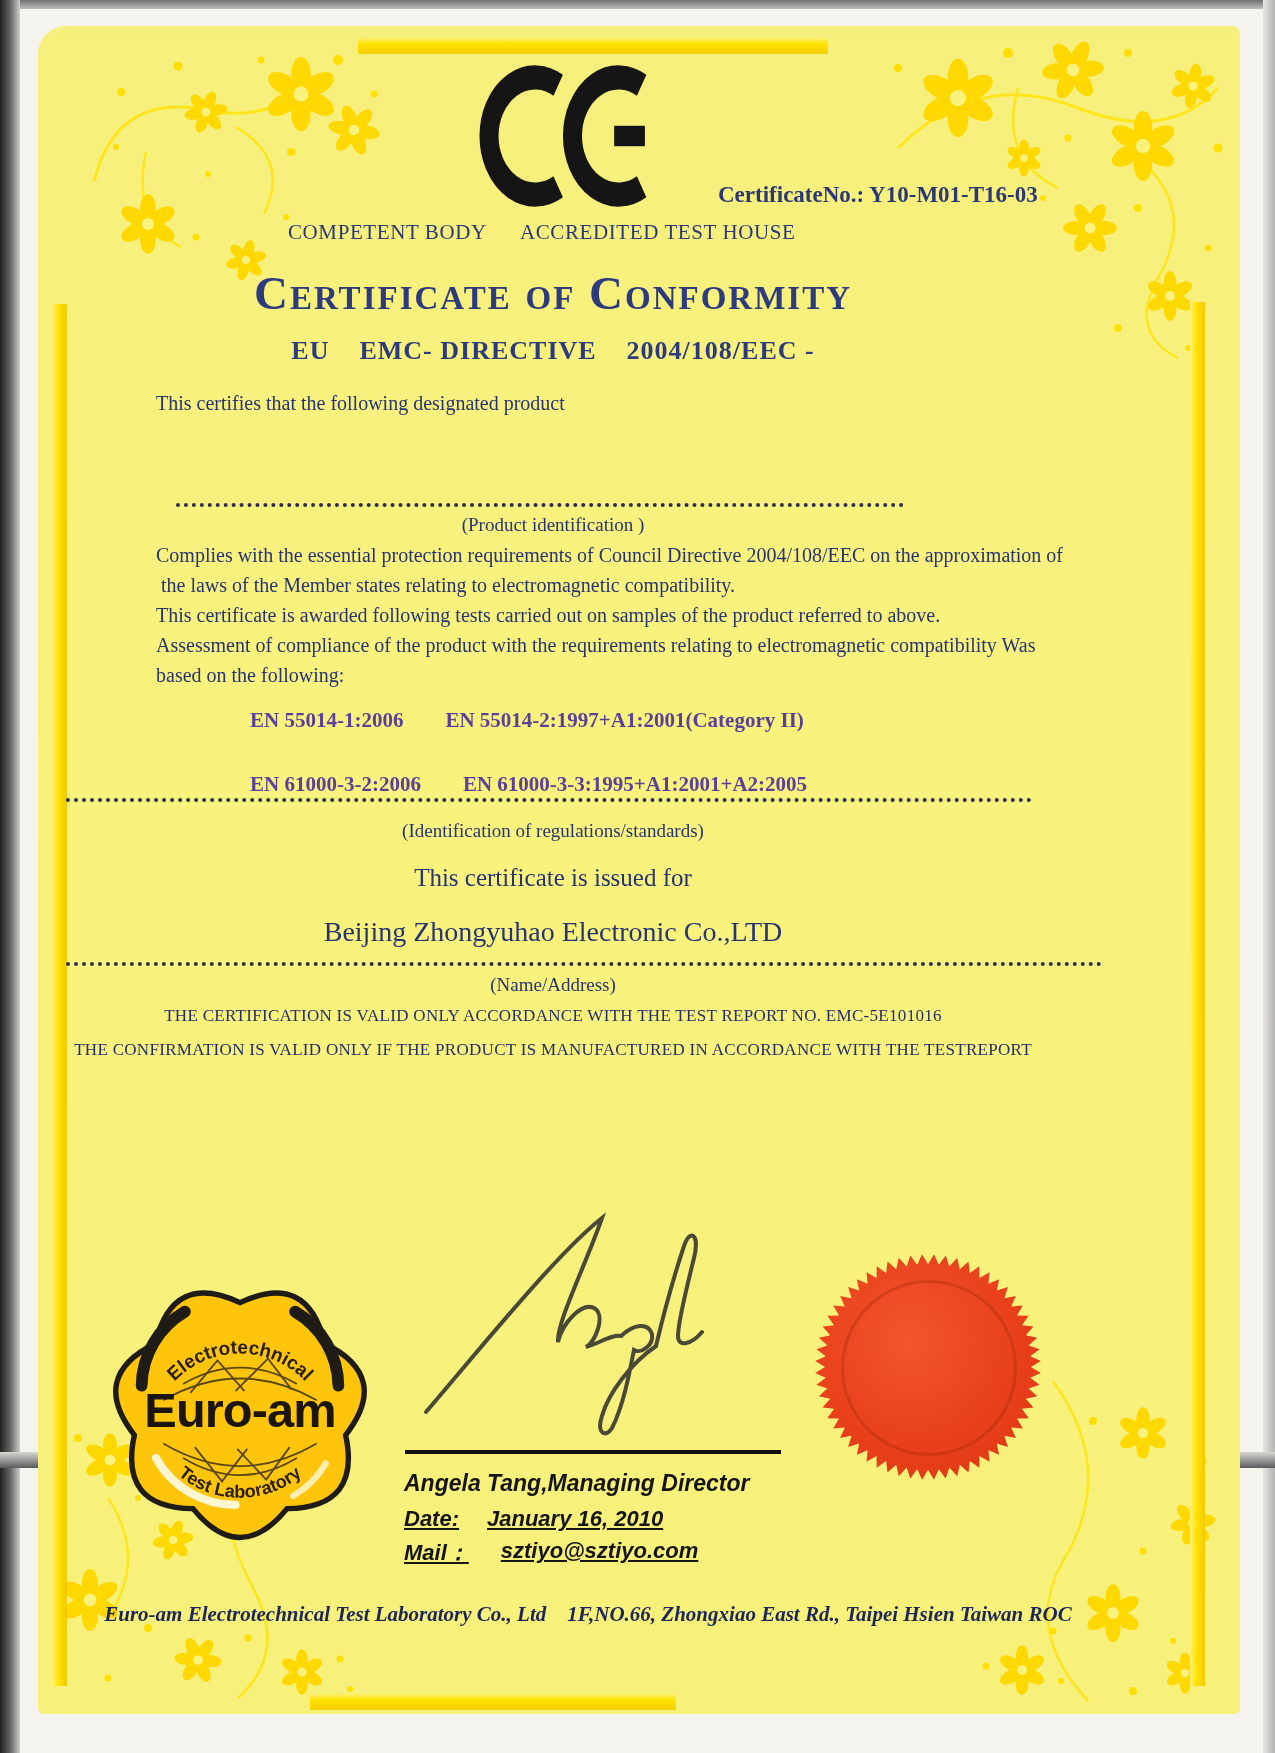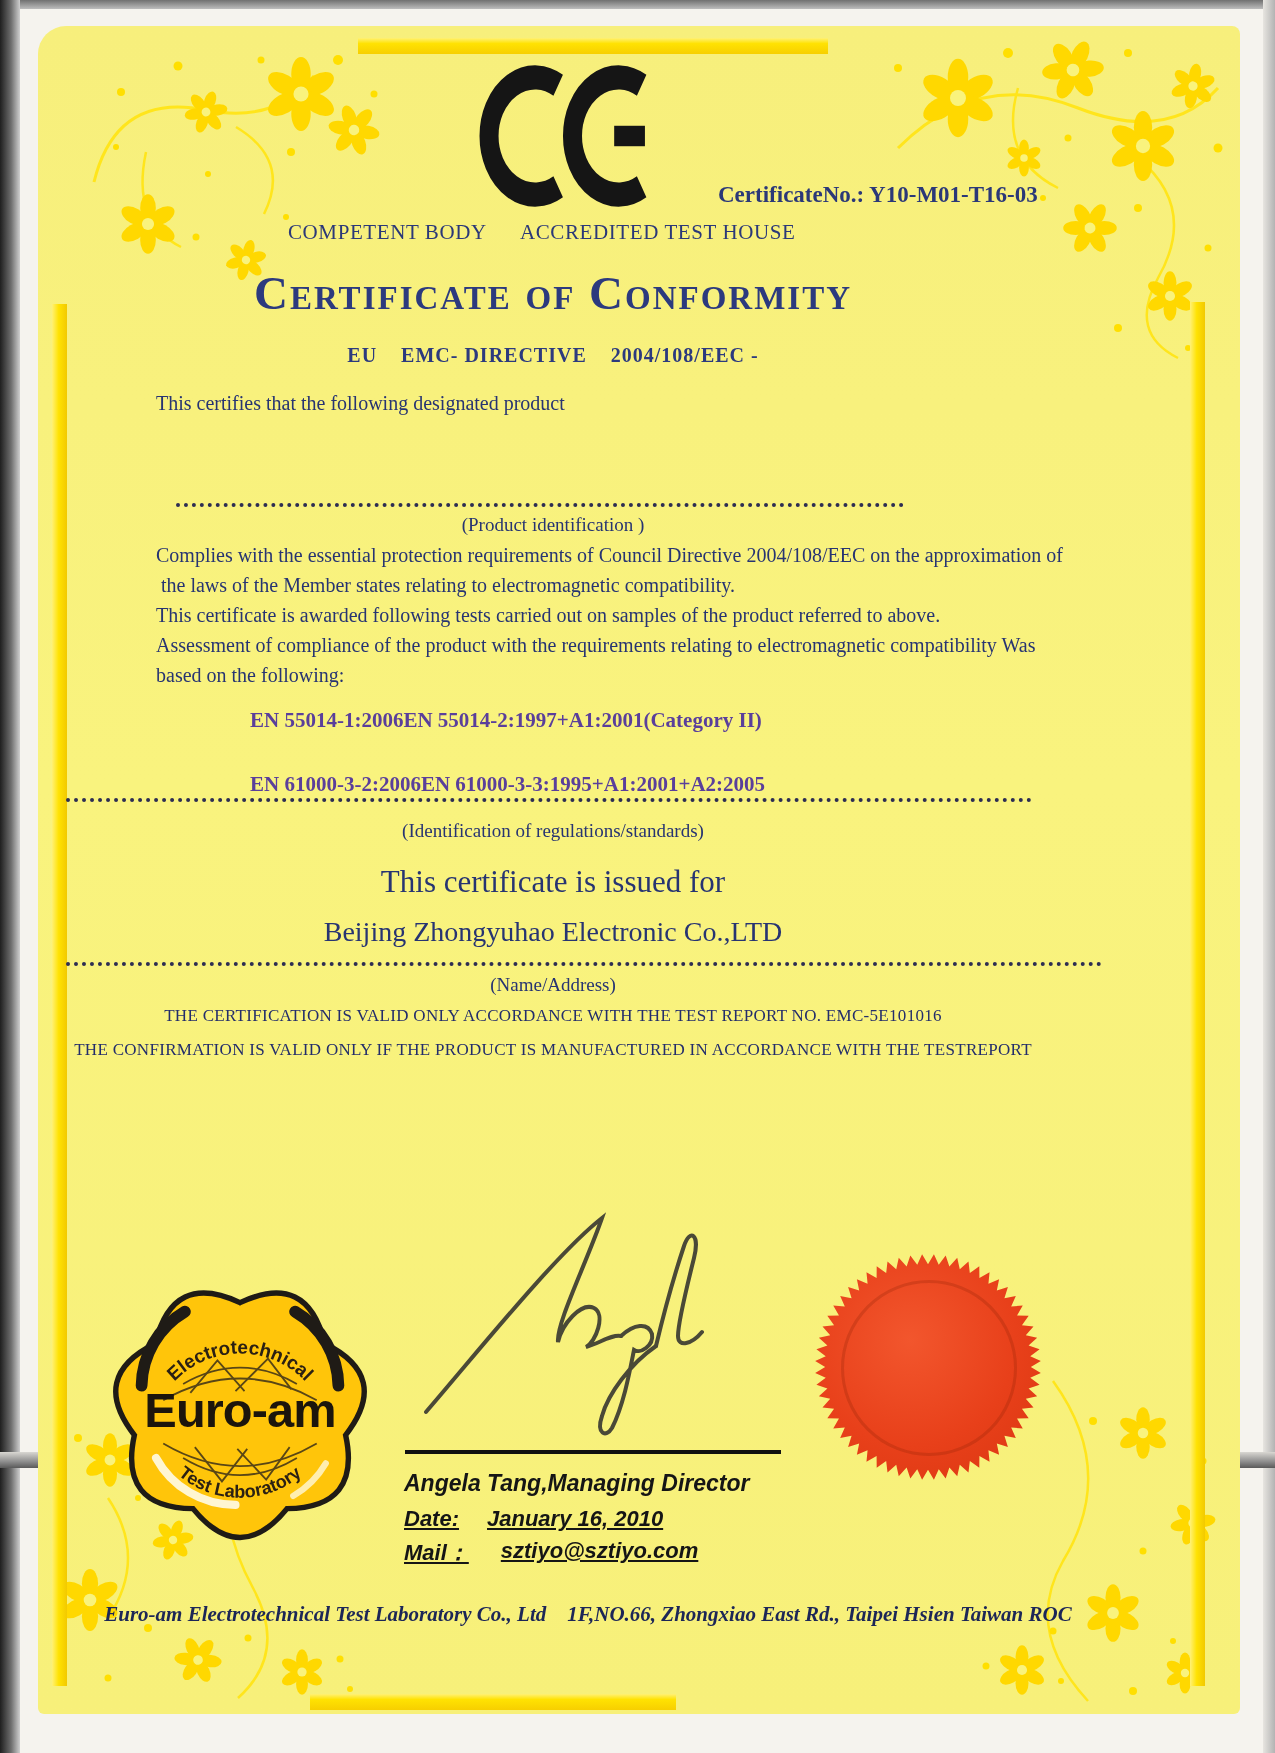--- a/index.html
+++ b/index.html
@@ -22,32 +22,32 @@
   .bar-left{left:14px;top:278px;width:15px;height:1382px;background:linear-gradient(90deg,#fff176,#ffe202 45%,#f2c900);}
   .bar-right{left:1152px;top:276px;width:15px;height:1384px;background:linear-gradient(90deg,#fff176,#ffe202 45%,#f2c900);}
   .deco{position:absolute;z-index:1;pointer-events:none;}
   
   .t{position:absolute;z-index:3;color:#273472;}
   .pre{white-space:pre;}
   .certno{left:680px;top:156px;font-size:23px;font-weight:bold;color:#2b3878;}
   .compline{left:250px;top:194px;font-size:21px;letter-spacing:.6px;color:#2b3878;}
   .cc{left:0;width:1030px;text-align:center;}
   .title{top:240px;font-size:47px;font-variant:small-caps;font-weight:600;letter-spacing:2px;color:#2c3a7e;}
-  .directive{top:318px;font-size:20px;font-weight:600;letter-spacing:1px;color:#2c3a7e;}
+  .directive{top:310px;font-size:26px;font-weight:600;letter-spacing:1px;color:#2c3a7e;}
   .intro{left:118px;top:366px;font-size:20px;}
   .product{top:426px;font-size:27px;}
   .dotted{position:absolute;z-index:3;height:0;border-top:4px dotted #2d2d52;}
   .d1{left:138px;top:477px;width:728px;}
   .d2{left:28px;top:772px;width:966px;}
   .d3{left:28px;top:936px;width:1036px;}
   .caption{font-size:19px;}
   .cap1{top:488px;} .cap2{top:794px;} .cap3{top:948px;}
   .bodyline{left:118px;font-size:20px;white-space:pre;}
-  .std{position:absolute;z-index:3;left:212px;display:flex;font-size:21px;font-weight:bold;color:#5a3f9b;font-family:"Liberation Serif",serif;}
-  .issued{top:838px;font-size:31px;}
+  .std{position:absolute;z-index:3;left:212px;display:flex;gap:42px;font-size:21px;font-weight:bold;color:#5a3f9b;font-family:"Liberation Serif",serif;}
+  .issued{top:838px;font-size:25px;}
   .company{top:890px;font-size:28px;}
   .valid{font-size:17px;letter-spacing:.3px;color:#232d6b;}
   .v1{top:980px;} .v2{top:1014px;}
   .sigline{position:absolute;z-index:4;left:367px;top:1424px;width:376px;height:4px;background:#111;}
   .signame{left:366px;top:1444px;font-family:"Liberation Sans",sans-serif;font-style:italic;font-weight:bold;font-size:23px;color:#151515;z-index:4;}
   .sigrow{position:absolute;left:366px;font-family:"Liberation Sans",sans-serif;font-style:italic;font-weight:bold;font-size:22px;color:#151515;z-index:4;display:flex;gap:28px;text-decoration:underline;}
   .daterow{top:1480px;} .mailrow{top:1512px;gap:32px;}
   .footer{top:1576px;left:20px;width:1060px;text-align:center;font-size:21px;font-weight:bold;font-style:italic;color:#1c2657;white-space:pre;}
   .sealred{position:absolute;z-index:4;left:777px;top:1228px;width:226px;height:226px;
      background:radial-gradient(circle at 42% 38%,#f2562d 0%,#e8401a 55%,#d93510 100%);}

